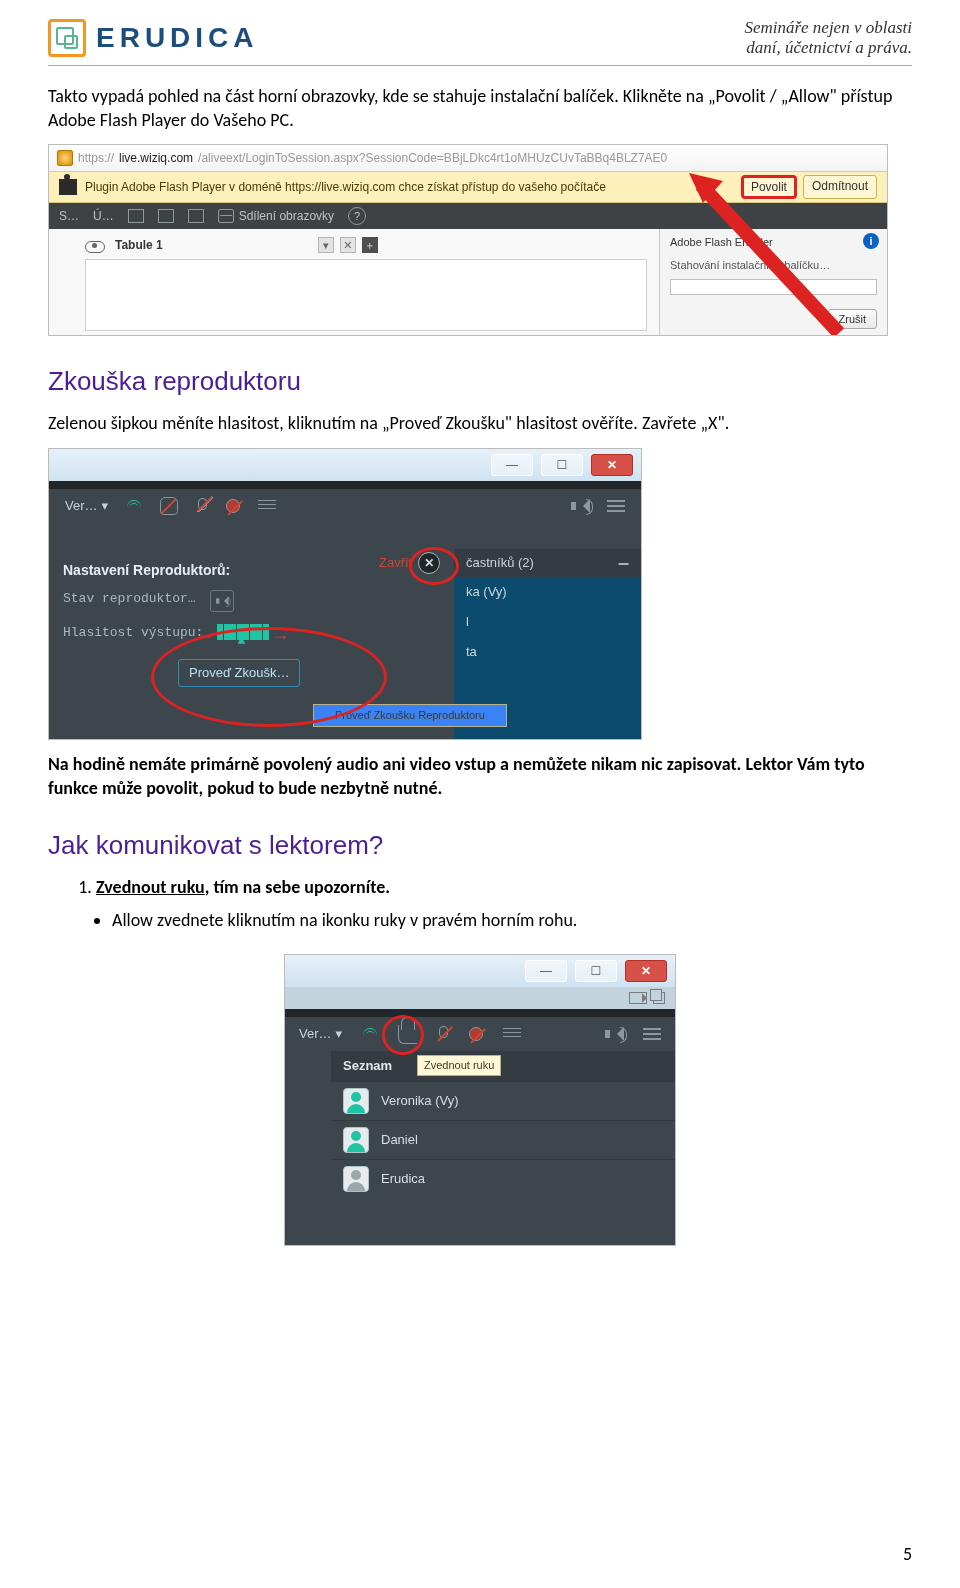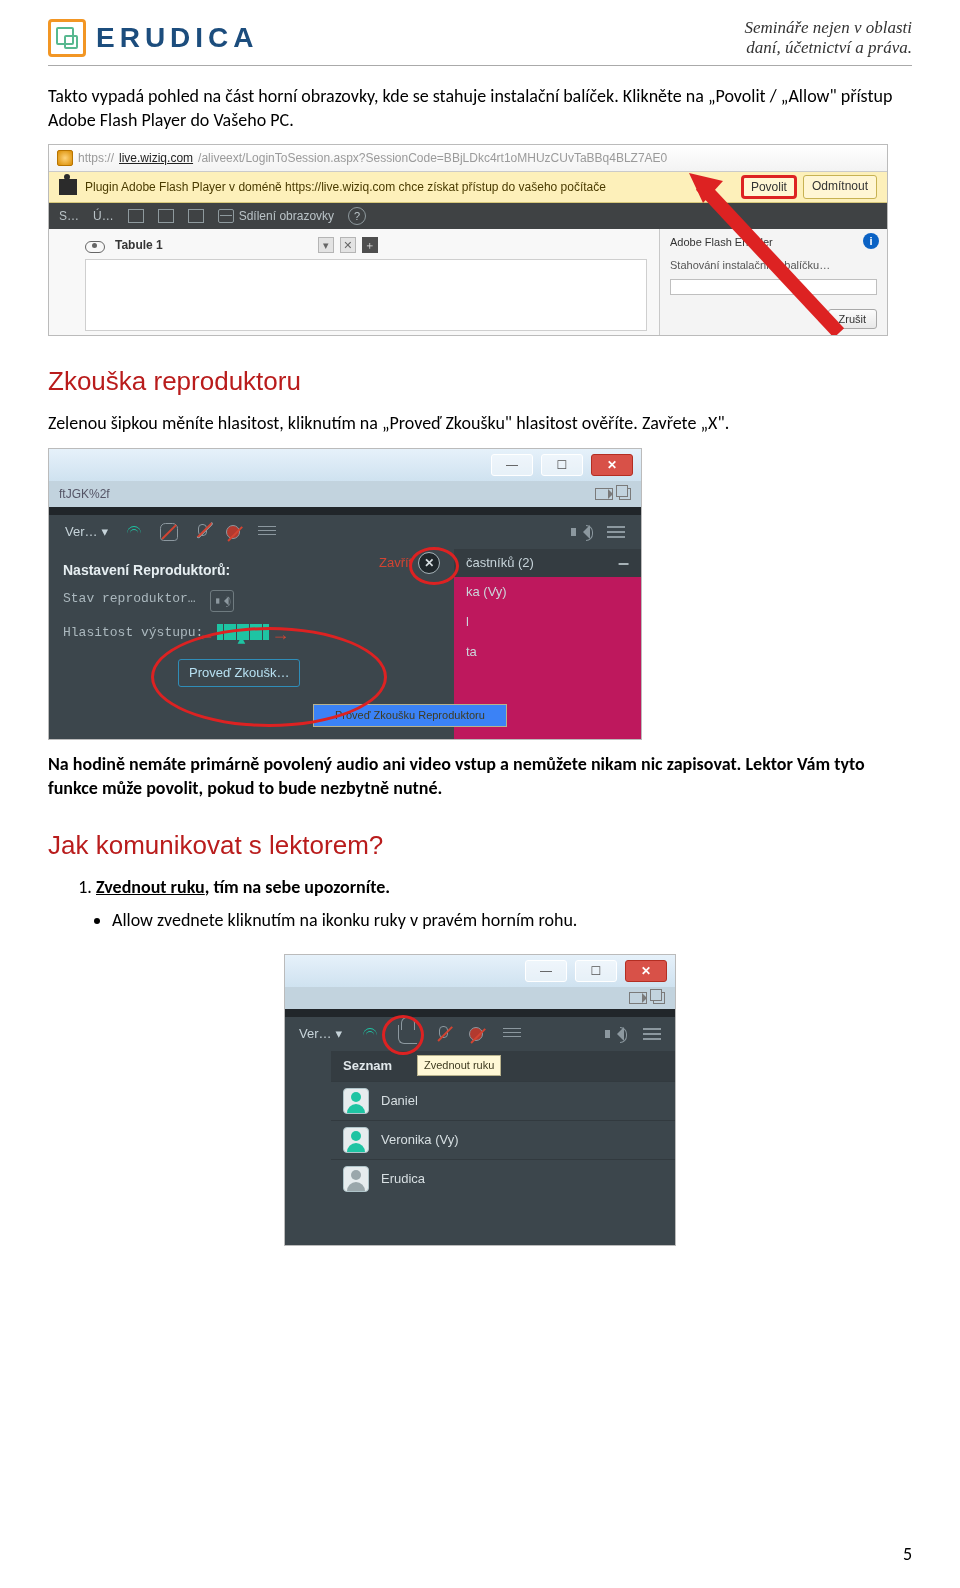--- a/index.html
+++ b/index.html
@@ -29,35 +29,35 @@
   .brand-logo::before, .brand-logo::after {
     content: ""; position: absolute; border: 2px solid #57B88F;
   }
   .brand-logo::before { top:5px; left:5px; width:14px; height:14px; border-radius:2px; }
   .brand-logo::after  { bottom:5px; right:5px; width:10px; height:10px; border-radius:2px; }
   .brand-name { color:#1C4D7D; font-size:28px; font-weight:700; letter-spacing:5px; font-family:"Segoe UI", Arial, sans-serif; }
   .tagline { text-align:right; font-family:"Georgia", "Times New Roman", serif; font-style:italic; color:#333; font-size:17px; line-height:1.2; }
   hr.header-rule { border:none; border-top:1.5px solid #aaa; margin:6px 0 18px 0; }
 
   
-  h2.section { color:#b91c1c; font-size:26px; font-weight:400; margin:28px 0 12px 0; font-family:"Calibri Light","Segoe UI Light",Arial,sans-serif; }
+  h2.section { color:#4c1d95; font-size:26px; font-weight:400; margin:28px 0 12px 0; font-family:"Calibri Light","Segoe UI Light",Arial,sans-serif; }
   p { margin: 12px 0; }
   .bold { font-weight: 700; }
   ol.num { margin: 12px 0 6px 30px; padding-left: 18px; }
   ul.bul { margin: 8px 0 12px 54px; padding-left: 10px; }
   ul.bul li { list-style: disc; }
   u { text-decoration: underline; }
   .pgnum { position:absolute; bottom:22px; right:48px; font-size:18px; }
 
   
   .ss1 { width:838px; height:190px; border:1px solid #bbb; margin:10px 0; background:#fca5a5; font-family:"Segoe UI","Tahoma",Arial,sans-serif; font-size:12px; position:relative; overflow:hidden; }
   .ss1 .addr { height:26px; background:linear-gradient(#fff,#f3f3f3); border-bottom:1px solid #cacaca; display:flex; align-items:center; padding:0 8px; gap:5px; color:#666; }
   .ss1 .addr .shield { width:14px;height:14px;background:radial-gradient(circle,#ffd37a,#d98c00);border:1px solid #b87400;border-radius:2px;}
   .ss1 .addr .url-gray { color:#9a9a9a; }
-  .ss1 .addr .url-black{ color:#222;text-decoration:underline; }
+  .ss1 .addr .url-black{ color:#222; }
 
   .ss1 .plugin { height:30px; background:#FDF0BA; border-bottom:1px solid #d7c87b; display:flex; align-items:center; padding:0 10px; gap:8px; color:#4a3b00; position:relative;}
   .ss1 .puzzle { width:18px;height:16px;background:#2b2b2b;position:relative;}
   .ss1 .puzzle::before{content:"";position:absolute;top:-5px;left:5px;width:6px;height:6px;background:#2b2b2b;border-radius:50%;}
   .ss1 .plugin .btn { padding:2px 8px; background:#fff6d4; border:1px solid #c7b252; border-radius:3px; color:#333; }
   .ss1 .plugin .btn.allow { border:3px solid #D22; border-radius:4px; padding:1px 7px;}
   .ss1 .plugin .btns { margin-left:auto; display:flex; gap:6px; }
 
   .ss1 .toolbar { height:26px; background:#3F4244; display:flex; align-items:center; gap:14px; padding:0 10px; color:#bac3c7;}
   .ss1 .toolbar .tb { display:flex; align-items:center; gap:5px;}
@@ -126,21 +126,21 @@
   .ss2 .vol{display:flex;align-items:center;gap:.5px;position:relative;}
   .ss2 .vol .seg{width:6px;height:16px;background:#1EC4A3;}
   .ss2 .vol .arrL,.ss2 .vol .arrR{position:absolute;font-size:18px;color:#D24432;top:-1px;}
   .ss2 .vol .arrL{left:-17px;} .ss2 .vol .arrR{right:-17px;}
   .ss2 .vol .arrU{position:absolute;bottom:-10px;left:20px;color:#1EC4A3;font-size:13px;}
   .ss2 .tbtn{border:1.5px solid #2F8DB8;color:#B7E0F1;font-size:13px;padding:4px 10px;border-radius:3px;display:inline-block;}
 
   .ss2 .close-pill{position:absolute;top:100px;left:330px;width:70px;height:28px;display:flex;align-items:center;gap:6px;color:#D24432;font-size:13px;}
   .ss2 .xcircle{width:20px;height:20px;background:#20272B;border:1.5px solid #A8B4B9;border-radius:50%;color:#D7DEE1;display:flex;align-items:center;justify-content:center;font-size:12px;font-weight:700;}
 
-  .ss2 .panel-right{position:absolute;right:0;top:100px;bottom:0;left:405px;background:#be185d;box-sizing:border-box;}
+  .ss2 .panel-right{position:absolute;right:0;top:100px;bottom:0;left:405px;background:#0c4a6e;box-sizing:border-box;}
   .ss2 .panel-right .hdr{height:28px;background:#343C41;display:flex;align-items:center;justify-content:space-between;padding:0 12px;font-size:13px;}
   .ss2 .panel-right .item{height:30px;display:flex;align-items:center;padding:0 12px;font-size:13px;color:#CCD6DB;}
   .ss2 .panel-right .minus{font-size:20px;font-weight:700;color:#A7B2B7;}
 
   .ss2 .tooltip{position:absolute;left:264px;bottom:12px;background:#3b82f6;border:1px solid #B8B28D;color:#3F3B21;font-size:11px;padding:3px 21px;}
 
   .ss2 .oval1,.ss2 .oval2{position:absolute;border:3px solid #D22;border-radius:50%;}
 
   
   .ss3 { width:390px; height:290px; border:1px solid #bbb; margin:10px auto; font-family:"Segoe UI","Tahoma",Arial,sans-serif; position:relative; background:#3C464C; color:#C7D4DA; overflow:hidden;}
@@ -267,27 +267,20 @@
 
   <h2 class="section">Zkouška reproduktoru</h2>
   <p>Zelenou šipkou měníte hlasitost, kliknutím na „Proveď Zkoušku" hlasitost ověříte. Zavřete „X".</p>
 
   <div class="ss2">
     <div class="winchrome">
       <div class="wbtn">―</div>
       <div class="wbtn">☐</div>
       <div class="wbtn close">✕</div>
     </div>
-    <div class="tabstrip">
-      <span>ftJGK%2f</span>
-      <span class="end">
-        <span class="ico-cam"></span>
-        <span class="ico-win"></span>
-      </span>
-    </div>
     <div class="darkbar"></div>
     <div class="mainrow">
       <span class="ver"><span>Ver…</span> ▾</span>
       <span class="i-wifi"></span>
       <span class="i-hand slash"></span>
       <span class="i-mic slash">
           <span></span>
         </span>
       <span class="i-rec slash"></span>
       <span class="i-lines"></span>
@@ -396,25 +389,25 @@
             <span></span>
             <span></span>
             <span></span>
           </span>
     </div>
 
     <div class="list">
       <div class="hdr">Seznam</div>
       <div class="row">
         <span class="avatar"></span>
-        <span>Daniel</span>
+        <span>Veronika (Vy)</span>
       </div>
       <div class="row">
         <span class="avatar"></span>
-        <span>Veronika (Vy)</span>
+        <span>Daniel</span>
       </div>
       <div class="row">
         <span class="avatar gray"></span>
         <span>Erudica</span>
       </div>
     </div>
 
     <div class="tt">Zvednout ruku</div>
     <div class="oval" style="left:97px;top:60px;width:36px;height:34px;"></div>
   </div>

